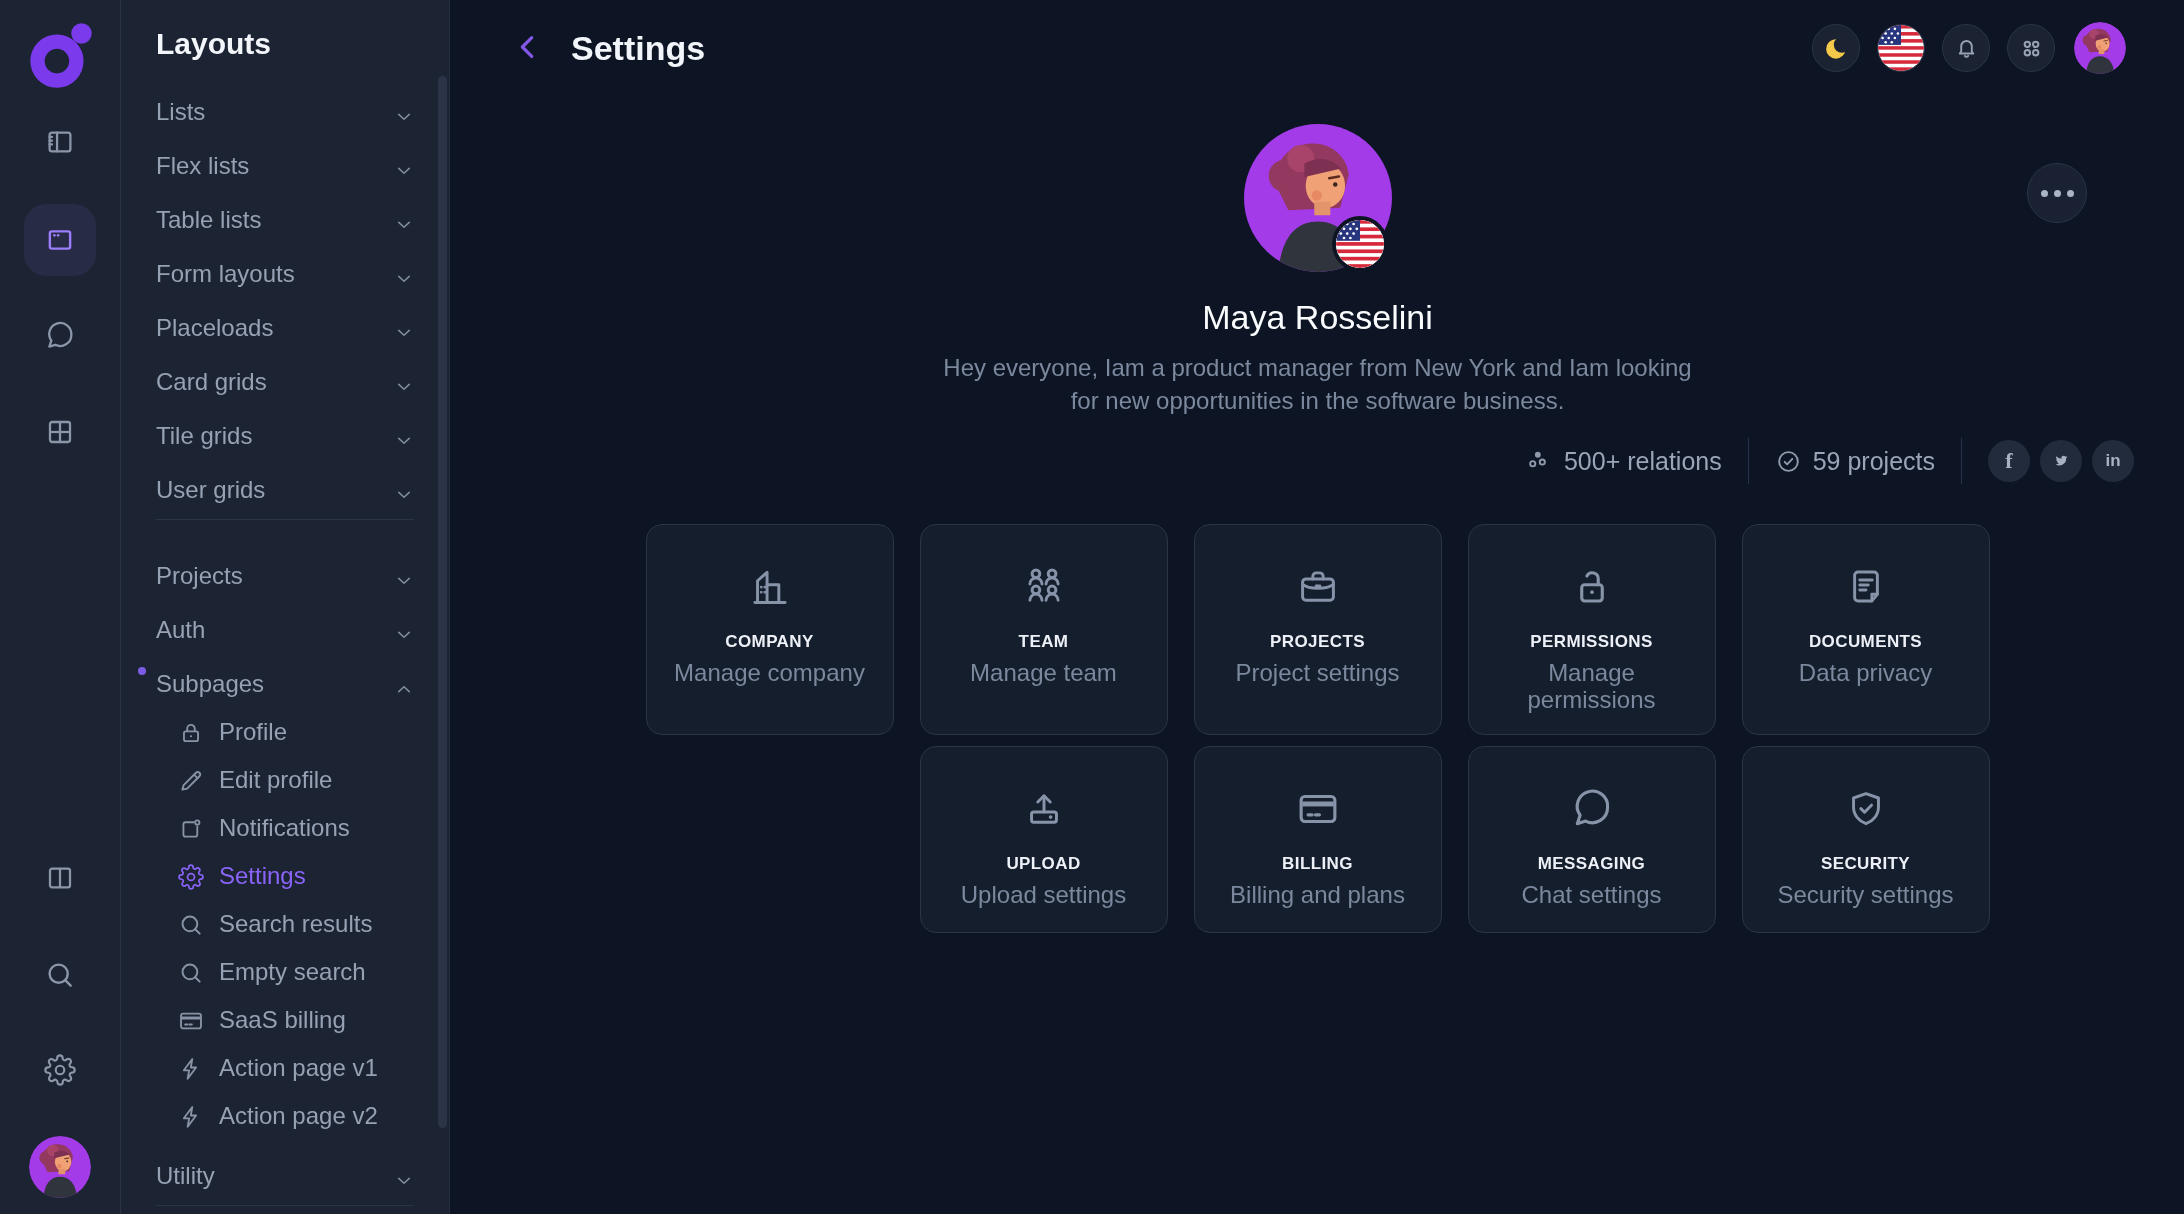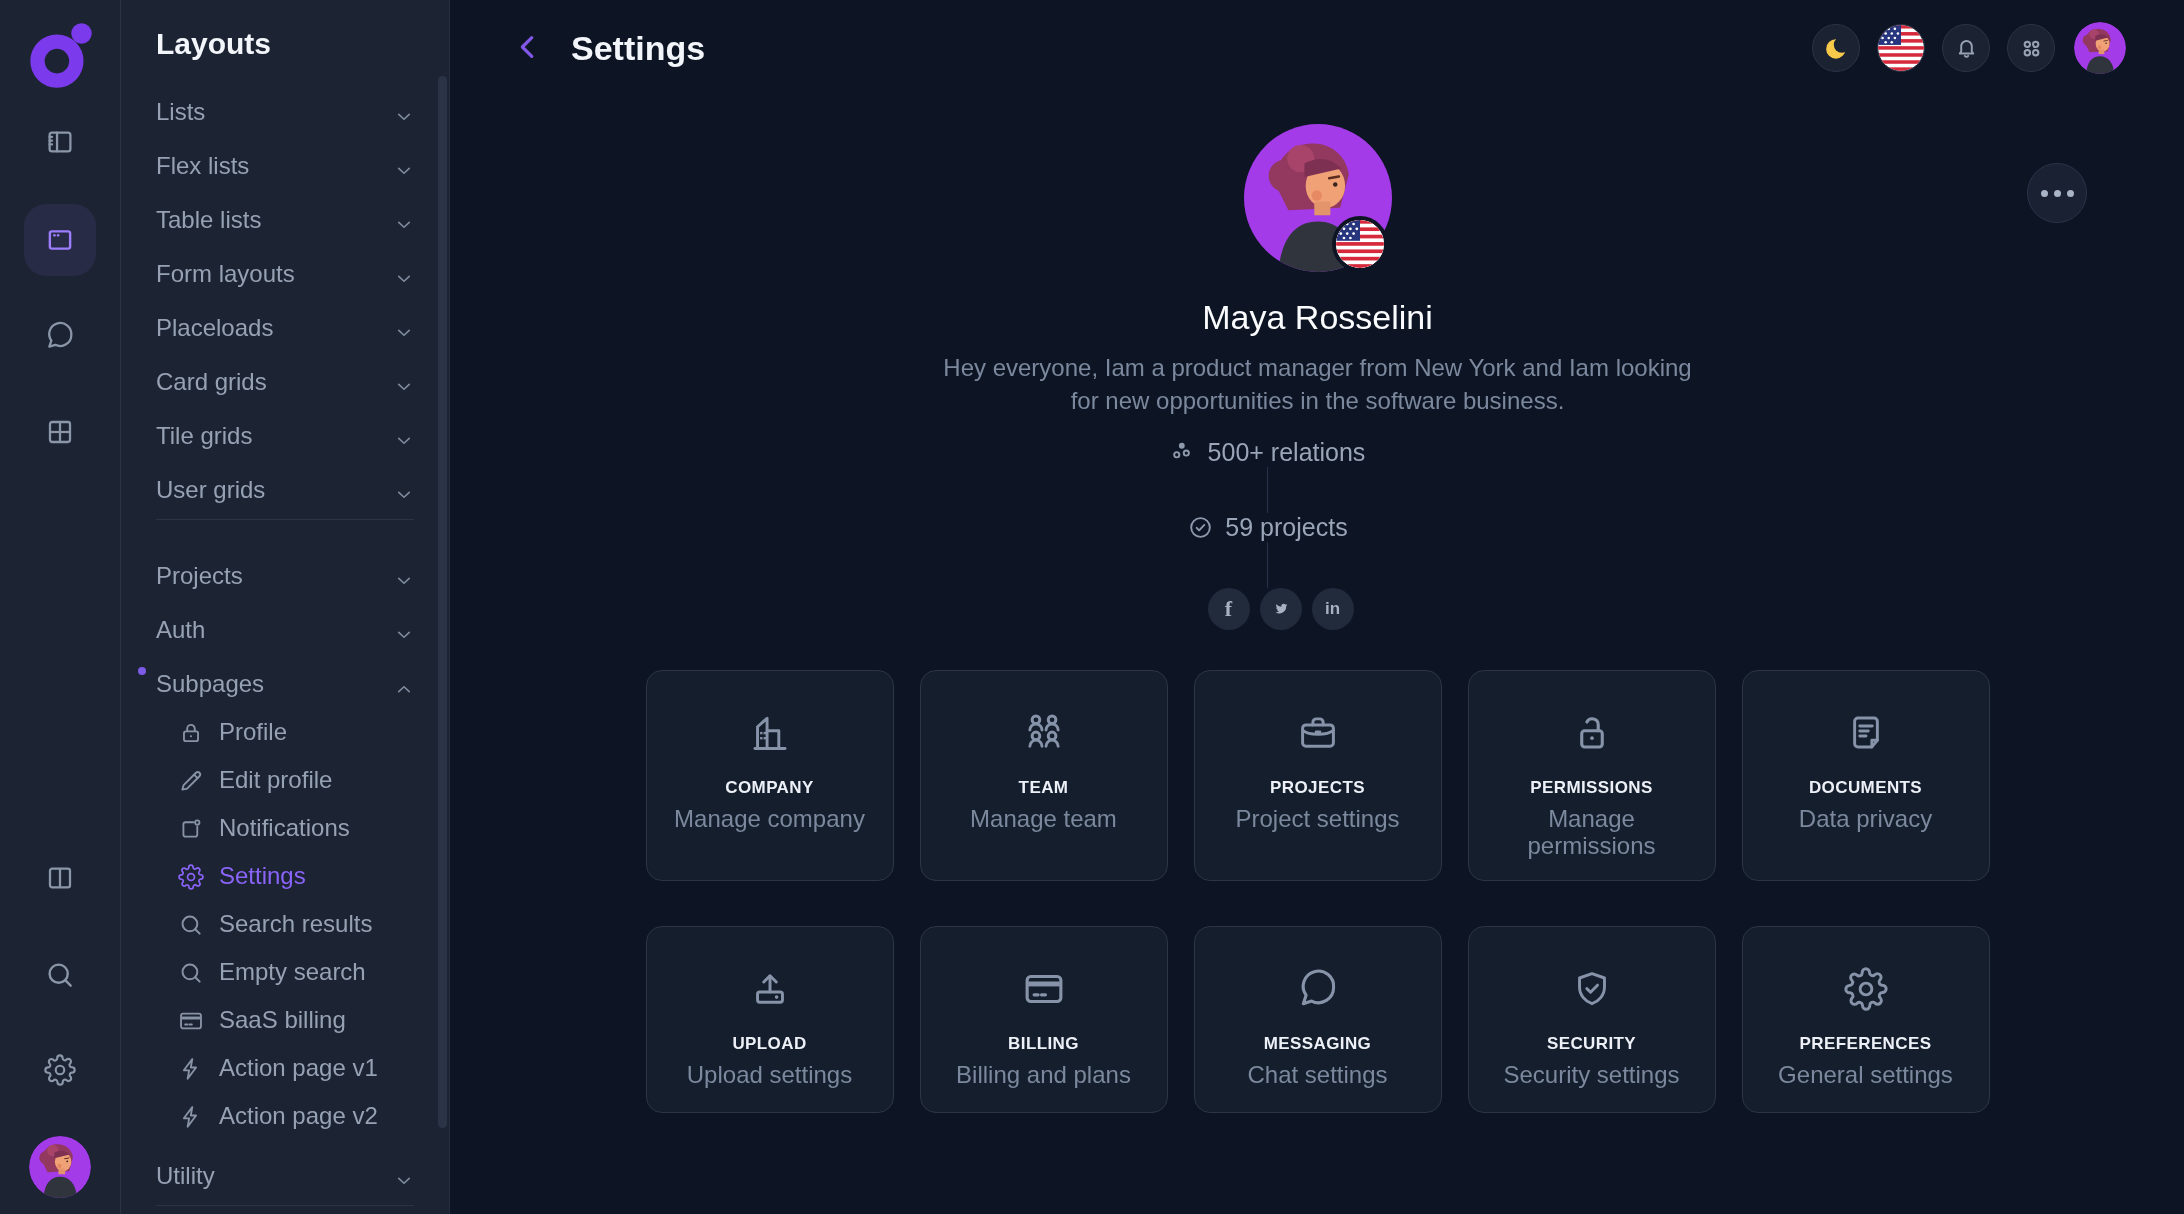--- a/index.html
+++ b/index.html
@@ -56,31 +56,31 @@
 
   .big-avatar{position:relative;width:148px;height:148px;margin:28px auto 0;border-radius:50%;cursor:pointer;}
   .big-avatar > svg{width:148px;height:148px;display:block;}
   .flag-badge{position:absolute;left:88px;top:92px;width:56px;height:56px;border-radius:50%;border:4px solid #0D1524;
               box-sizing:border-box;overflow:hidden;background:#fff;}
   .flag-badge svg{width:48px;height:48px;display:block;}
 
   .profile-name{font-size:34px;font-weight:500;color:#FAFBFD;margin:26px 0 0;}
   .bio{margin-top:14px;font-size:24px;line-height:33px;color:#7B889D;}
 
-  .stats-row{position:relative;left:-50px;margin-top:21px;display:flex;align-items:center;justify-content:space-between;flex-direction:column;}
+  .stats-row{position:relative;left:-50px;margin-top:21px;display:flex;align-items:center;justify-content:flex-end;}
   .stat{display:flex;align-items:center;gap:11px;color:#9AA5B8;font-size:25px;padding:0 26px;}
   .stat svg{width:27px;height:27px;color:#8E99AC;flex:none;}
   .vdiv{width:1px;height:46px;background:#27324A;}
   .socials{display:flex;gap:10px;margin-left:26px;}
   .soc-btn{width:42px;height:42px;border-radius:50%;background:#222B3C;border:none;color:#A7B1C2;cursor:pointer;
            display:flex;align-items:center;justify-content:center;font-weight:700;font-size:19px;padding:0;}
   .soc-btn svg{width:20px;height:20px;}
 
   .cards{display:flex;gap:26px;width:1344px;margin:40px auto 0;justify-content:flex-end;}
-  .cards.row2{margin-top:45px;}
+  .cards.row2{margin-top:11px;}
   .card{width:248px;box-sizing:border-box;background:#151E2D;border:1px solid #2B3546;border-radius:16px;
         text-align:center;padding:40px 27px 0;cursor:pointer;}
   .cards.row1 .card{height:211px;}
   .cards.row2 .card{height:187px;}
   .card svg{width:44px;height:44px;color:#8693A9;}
   .card-title{margin-top:19px;font-size:17px;font-weight:700;letter-spacing:.4px;color:#EDF1F7;text-transform:uppercase;}
   .card-sub{margin-top:7px;font-size:24px;line-height:27px;color:#7B889D;}
 </style>
 </head>
 <body>
@@ -657,23 +657,16 @@
           <div class="card-title">MESSAGING</div>
           <div class="card-sub">Chat settings</div>
         </div>
         <div class="card">
           <svg>
               <use href="#s-shield"></use>
             </svg>
           <div class="card-title">SECURITY</div>
           <div class="card-sub">Security settings</div>
         </div>
-        <div class="card">
-          <svg>
-              <use href="#s-gear"></use>
-            </svg>
-          <div class="card-title">PREFERENCES</div>
-          <div class="card-sub">General settings</div>
-        </div>
       </div>
     </section>
   </main>
 </div>
 
 </body></html>

